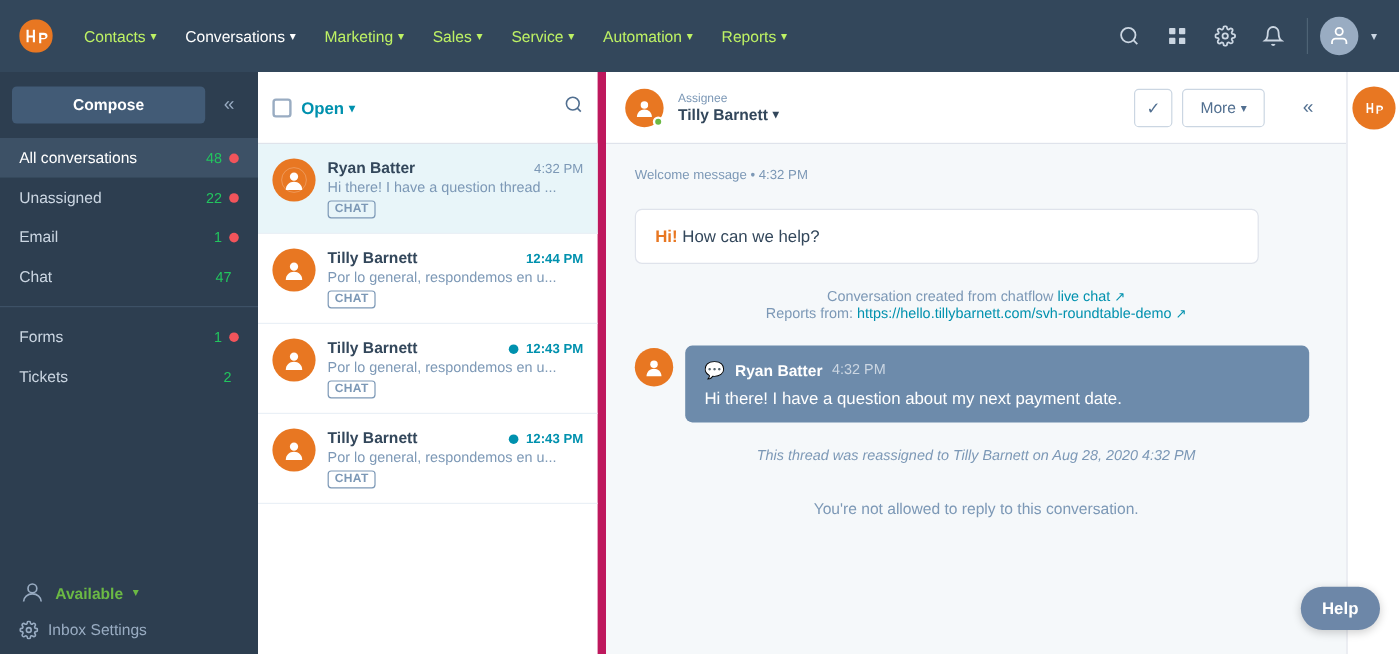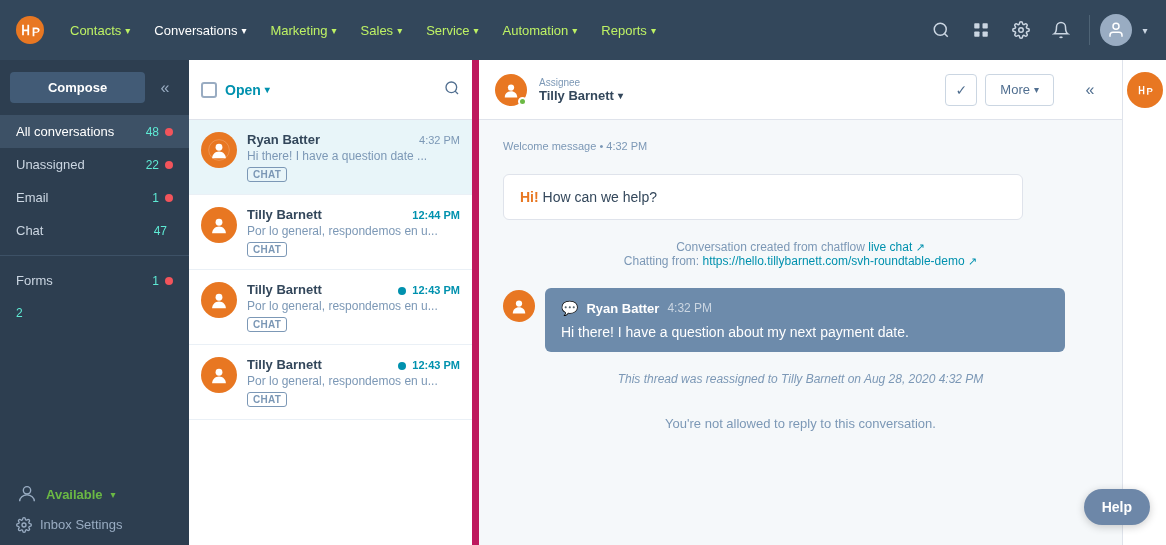--- a/index.html
+++ b/index.html
@@ -17,34 +17,34 @@
     .nav-item .chevron { font-size: 10px; }
     .nav-right { margin-left: auto; display: flex; align-items: center; gap: 4px; }
     .nav-icon-btn { width: 36px; height: 36px; display: flex; align-items: center; justify-content: center; color: #cbd6e2; cursor: pointer; border-radius: 4px; font-size: 16px; }
     .nav-divider { width: 1px; height: 30px; background: #4e6375; margin: 0 6px; }
     .nav-avatar { width: 32px; height: 32px; border-radius: 50%; background: #99acc2; display: flex; align-items: center; justify-content: center; color: #fff; font-size: 13px; cursor: pointer; }
 
     
     .main-layout { display: flex; height: calc(100vh - 60px); }
 
     
-    .left-sidebar { width: 189px; background: #2d3e50; display: flex; flex-direction: column; flex-shrink: 0; }
+    .left-sidebar { width: 215px; background: #2d3e50; display: flex; flex-direction: column; flex-shrink: 0; }
     .compose-btn-row { padding: 12px 10px; display: flex; align-items: center; gap: 6px; }
     .compose-btn {
       background: #425b76; color: #fff; border: none; border-radius: 4px; padding: 8px 18px; font-size: 13px; font-weight: 600; cursor: pointer; flex: 1;
     }
     .collapse-btn { width: 28px; height: 28px; display: flex; align-items: center; justify-content: center; color: #99acc2; cursor: pointer; font-size: 16px; }
 
     .sidebar-nav { flex: 1; overflow-y: auto; }
     .sidebar-item {
       display: flex; align-items: center; padding: 9px 16px; cursor: pointer; color: #cbd6e2; position: relative;
     }
     .sidebar-item.active { background: #3d5166; color: #fff; }
     .sidebar-item-label { flex: 1; font-size: 13px; }
-    .sidebar-item-count { font-size: 12px; color: #5eead4; margin-right: 6px; }
+    .sidebar-item-count { font-size: 12px; color: #22c55e; margin-right: 6px; }
     .sidebar-dot { width: 8px; height: 8px; border-radius: 50%; background: #f2545b; flex-shrink: 0; }
     .sidebar-separator { border: none; border-top: 1px solid #3d5166; margin: 8px 0; }
 
     .sidebar-bottom { padding: 12px 16px; }
     .available-btn { display: flex; align-items: center; gap: 8px; color: #99acc2; cursor: pointer; margin-bottom: 12px; font-size: 13px; }
     .inbox-settings { display: flex; align-items: flex-start; gap: 8px; color: #99acc2; cursor: pointer; font-size: 13px; }
 
     
     .conv-list { width: 290px; background: #fff; border-right: 7px solid #be185d; display: flex; flex-direction: column; flex-shrink: 0; }
     .conv-list-header { display: flex; align-items: center; padding: 0 12px; height: 60px; border-bottom: 1px solid #dfe3eb; gap: 8px; }
@@ -226,20 +226,21 @@
 
       <hr class="sidebar-separator">
 
       <div class="sidebar-item">
         <span class="sidebar-item-label">Forms</span>
         <span class="sidebar-item-count">1</span>
         <span class="sidebar-dot"></span>
       </div>
 
       <div class="sidebar-item">
+        <span class="sidebar-item-label">Tickets</span>
         <span class="sidebar-item-count">2</span>
       </div>
     </nav>
 
     <div class="sidebar-bottom">
       <div class="available-btn">
         <svg width="22" height="22" viewBox="0 0 24 24" fill="none" stroke="#99acc2" stroke-width="1.5">
             <circle cx="12" cy="8" r="4"></circle>
             <path d="M4 20c0-4 3.6-7 8-7s8 3 8 7"></path>
           </svg>
@@ -277,21 +278,21 @@
             <circle cx="16" cy="12" r="5"></circle>
             <path d="M6 28c0-6 4.5-10 10-10s10 4 10 10z"></path>
             <circle cx="16" cy="16" r="15" stroke="white" stroke-width="1" fill="none" opacity="0.3"></circle>
           </svg>
       </div>
       <div class="conv-body">
         <div class="conv-top">
           <span class="conv-name">Ryan Batter</span>
           <span class="conv-time">4:32 PM</span>
         </div>
-        <div class="conv-preview">Hi there! I have a question date ...</div>
+        <div class="conv-preview">Hi there! I have a question thread ...</div>
         <span class="conv-tag">CHAT</span>
       </div>
     </div>
 
     <div class="conv-item">
       <div class="conv-avatar">
         <svg viewBox="0 0 32 32" fill="white">
             <circle cx="16" cy="12" r="5"></circle>
             <path d="M6 28c0-6 4.5-10 10-10s10 4 10 10z"></path>
           </svg>
@@ -383,21 +384,21 @@
             <span style="color:#e87722; font-weight:600">Hi!</span><span> How can we help?</span>
           </p>
         </div>
       </div>
 
       <div class="conv-created-info">
         <span>Conversation created from chatflow </span>
         <a href="#">live chat</a>
         <span style="color:#0091ae; font-size:11px"> ↗</span>
         <br>
-        <span>Chatting from: </span>
+        <span>Reports from: </span>
         <a href="#" style="color:#0091ae; font-size:12px; text-decoration:none">https://hello.tillybarnett.com/svh-roundtable-demo</a>
         <span style="color:#0091ae; font-size:11px"> ↗</span>
       </div>
 
       <div class="msg-row">
         <div class="msg-sender-avatar">
           <svg viewBox="0 0 32 32" fill="white" width="20" height="20">
               <circle cx="16" cy="12" r="5"></circle>
               <path d="M6 28c0-6 4.5-10 10-10s10 4 10 10z"></path>
             </svg>

